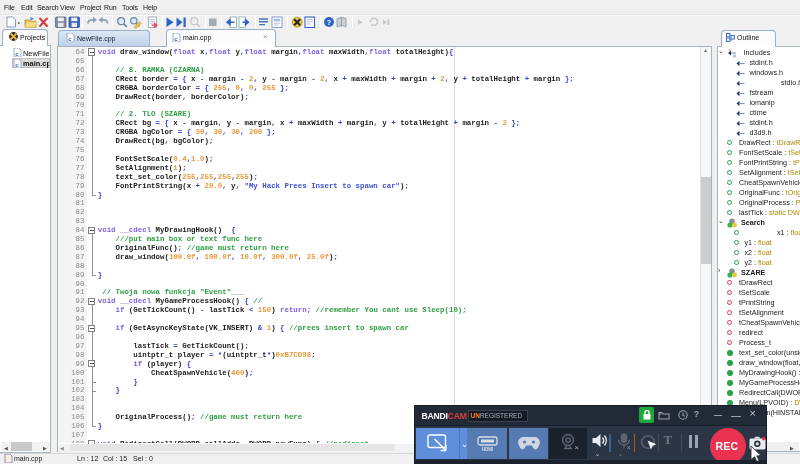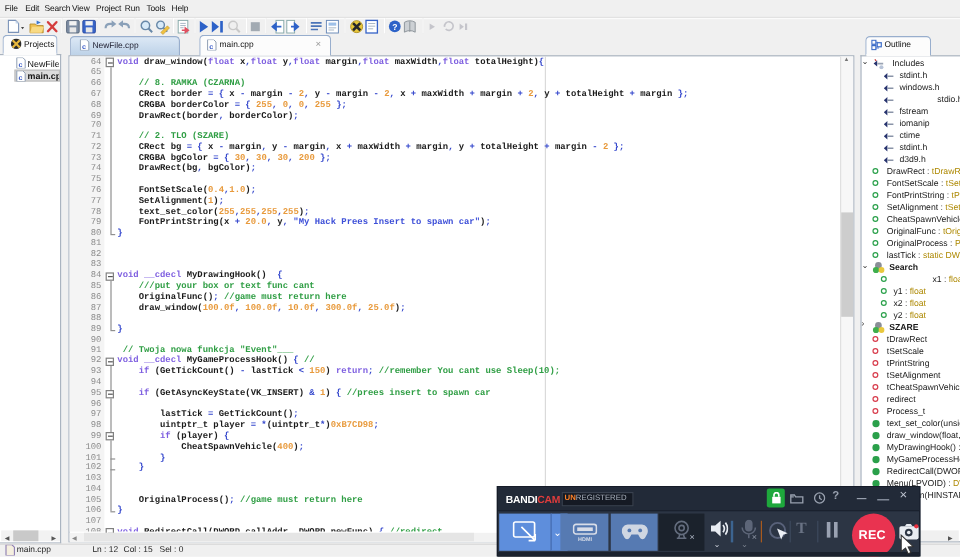--- a/index.html
+++ b/index.html
@@ -228,21 +228,21 @@
 
     FontSetScale(<span class="m">0.4</span><span class="o">,</span><span class="m">1.0</span>)<span class="o">;</span>
     SetAlignment(<span class="m">1</span>)<span class="o">;</span>
     text_set_color(<span class="m">255</span><span class="o">,</span><span class="m">255</span><span class="o">,</span><span class="m">255</span><span class="o">,</span><span class="m">255</span>)<span class="o">;</span>
     FontPrintString(x <span class="o">+</span> <span class="m">20.0</span><span class="o">,</span> y<span class="o">,</span> <span class="s">"My Hack Prees Insert to spawn car"</span>)<span class="o">;</span>
 <span class="o">}</span>
 
 
 
 <span class="k">void</span> <span class="k">__cdecl</span> MyDrawingHook()  <span class="o">{</span>
-    <span class="c">///put your box or text func cant</span>
+    <span class="c">///put main box or text func here</span>
     OriginalFunc()<span class="o">;</span> <span class="c">//game must return here</span>
     draw_window(<span class="m">100.0f</span><span class="o">,</span> <span class="m">100.0f</span><span class="o">,</span> <span class="m">10.0f</span><span class="o">,</span> <span class="m">300.0f</span><span class="o">,</span> <span class="m">25.0f</span>)<span class="o">;</span>
 
 <span class="o">}</span>
 
  <span class="c">// Twoja nowa funkcja "Event"___</span>
 <span class="k">void</span> <span class="k">__cdecl</span> MyGameProcessHook() <span class="o">{</span> <span class="c">//</span>
     <span class="k">if</span> (GetTickCount() <span class="o">-</span> lastTick <span class="o">&lt;</span> <span class="m">150</span>) <span class="k">return</span><span class="o">;</span> <span class="c">//remember You cant use Sleep(10);</span>
 
     <span class="k">if</span> (GetAsyncKeyState(VK_INSERT) <span class="o">&amp;</span> <span class="m">1</span>) <span class="o">{</span> <span class="c">//prees insert to spawn car</span>

